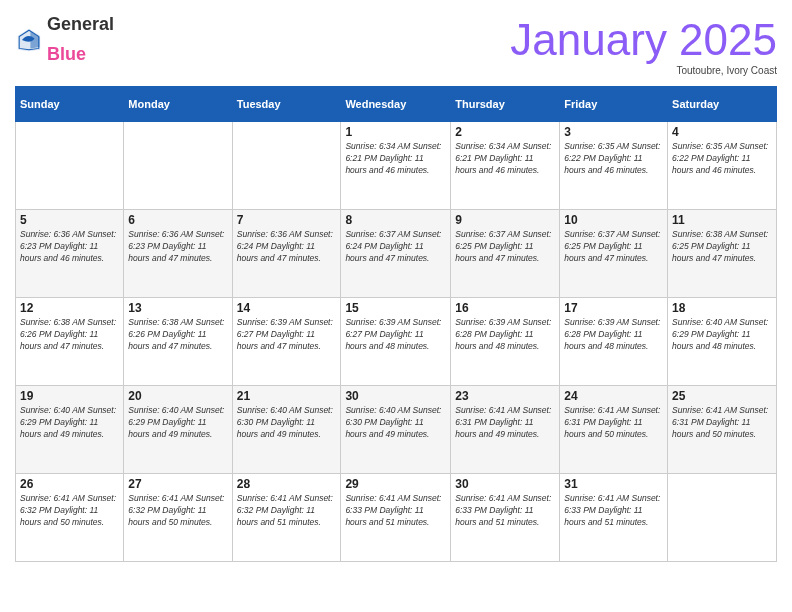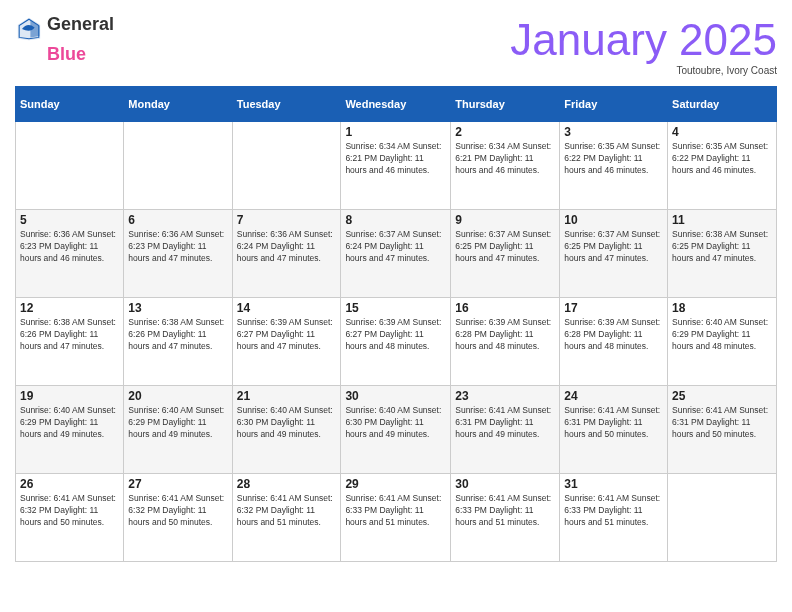--- a/index.html
+++ b/index.html
@@ -17,20 +17,21 @@
       padding: 15px;
     }
     .header {
       display: flex;
       justify-content: space-between;
       align-items: flex-start;
       margin-bottom: 10px;
     }
     .logo {
       display: flex;
+      align-items: center;
     }
     .logo-text {
       font-size: 18px;
       font-weight: bold;
       line-height: 1.1;
     }
     .logo-general { color: #333; }
     .logo-blue { color: #ec4899; margin-top: 10px; }
     .logo-icon {
       width: 28px;
@@ -77,20 +78,21 @@
     .day-number {
       font-size: 12px;
       font-weight: bold;
       color: #222;
       margin-bottom: 2px;
     }
     .day-info {
       font-size: 8.5px;
       color: #333;
       line-height: 1.4;
+      font-style: italic;
     }
     .empty { background: #fff !important; }
   </style>
 </head>
 <body>
 
 <div class="page">
   <div class="header">
     <div class="logo">
       <svg class="logo-icon" viewBox="0 0 40 40">

